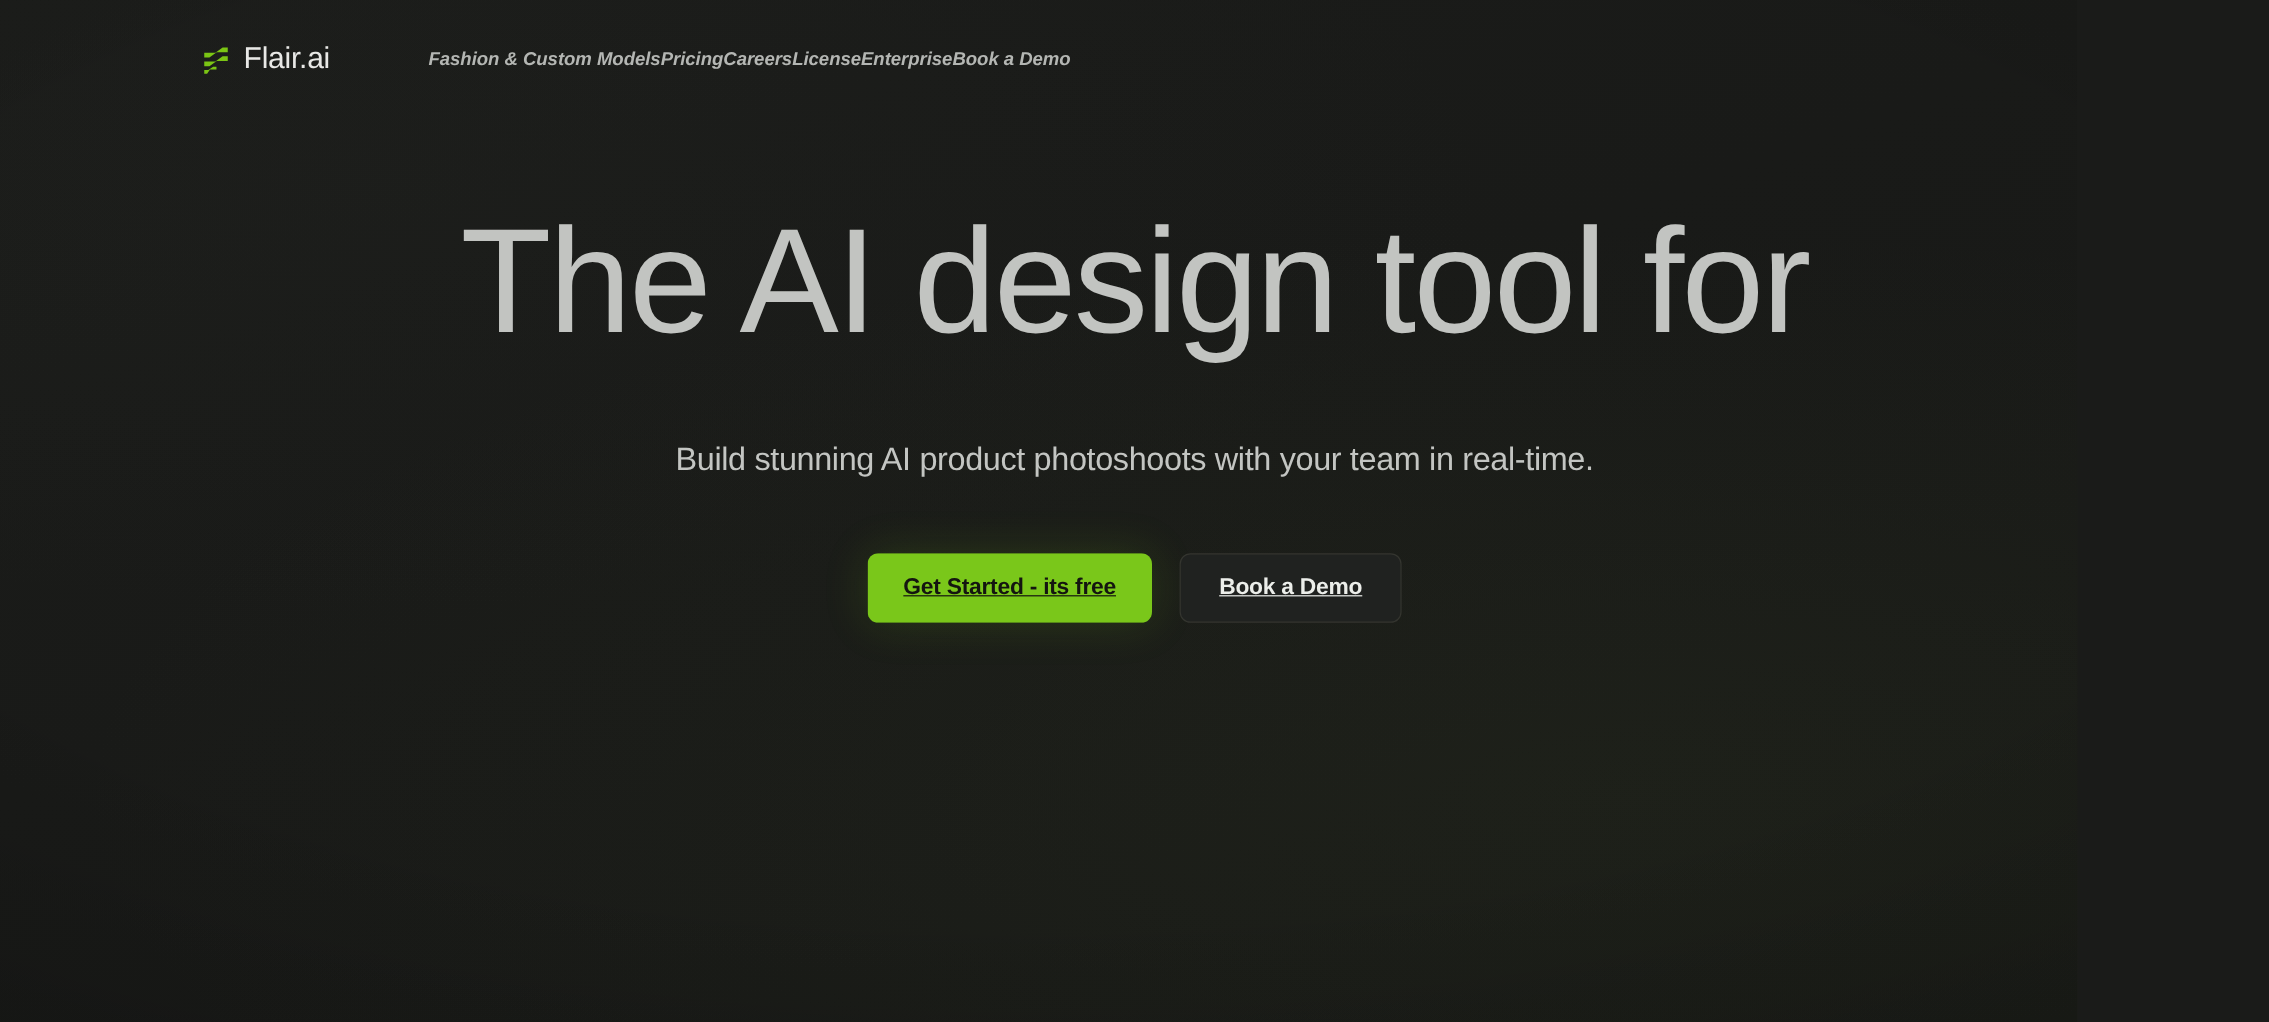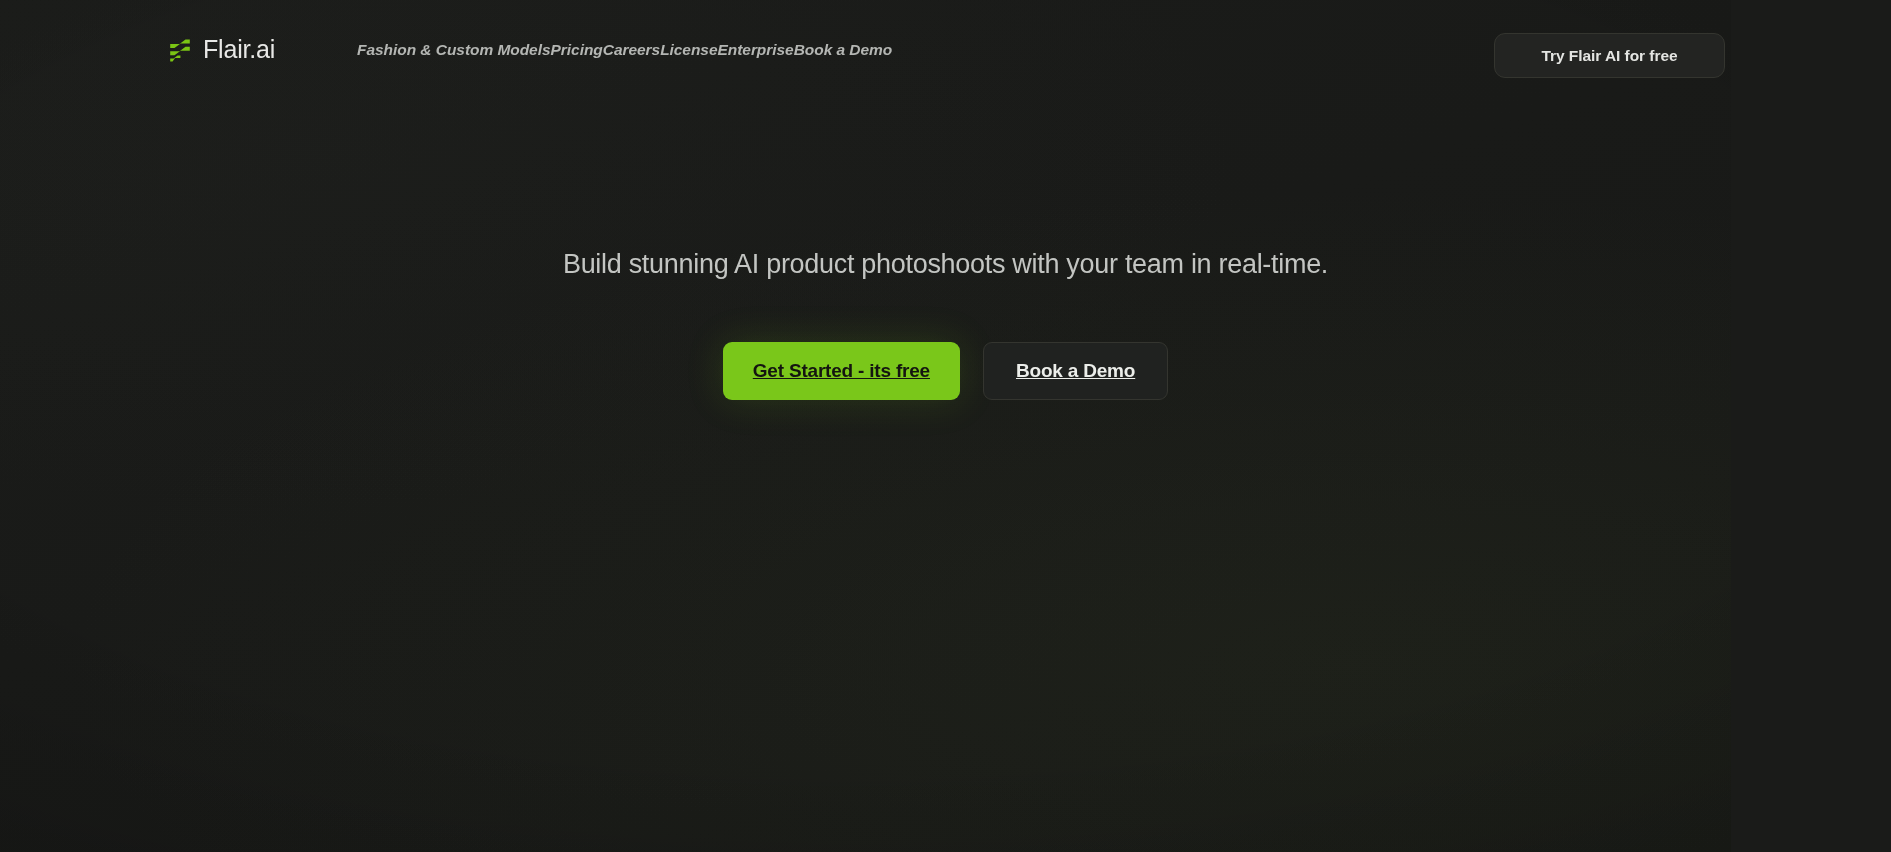--- a/index.html
+++ b/index.html
@@ -166,26 +166,26 @@
 
     <nav class="nav">
       <a class="nav-item">Fashion &amp; Custom Models</a>
       <a class="nav-item nav-gap-1">Pricing</a>
       <a class="nav-item nav-gap-2">Careers</a>
       <a class="nav-item nav-gap-3">License</a>
       <a class="nav-item nav-gap-4">Enterprise</a>
       <a class="nav-item nav-gap-5">Book a Demo</a>
     </nav>
 
-    <button class="cta-top">Try Flair AI  for free</button>
   </div>
 
   <div class="hero">
 
     <h1 class="headline">
+      <span class="line1">The AI design tool for</span>
     </h1>
 
     <p class="subtitle">Build stunning AI product photoshoots with your team in real-time.</p>
 
     <div class="hero-actions">
       <button class="btn btn-primary">Get Started - its free</button>
       <button class="btn btn-secondary">Book a Demo</button>
     </div>
 
   </div>

